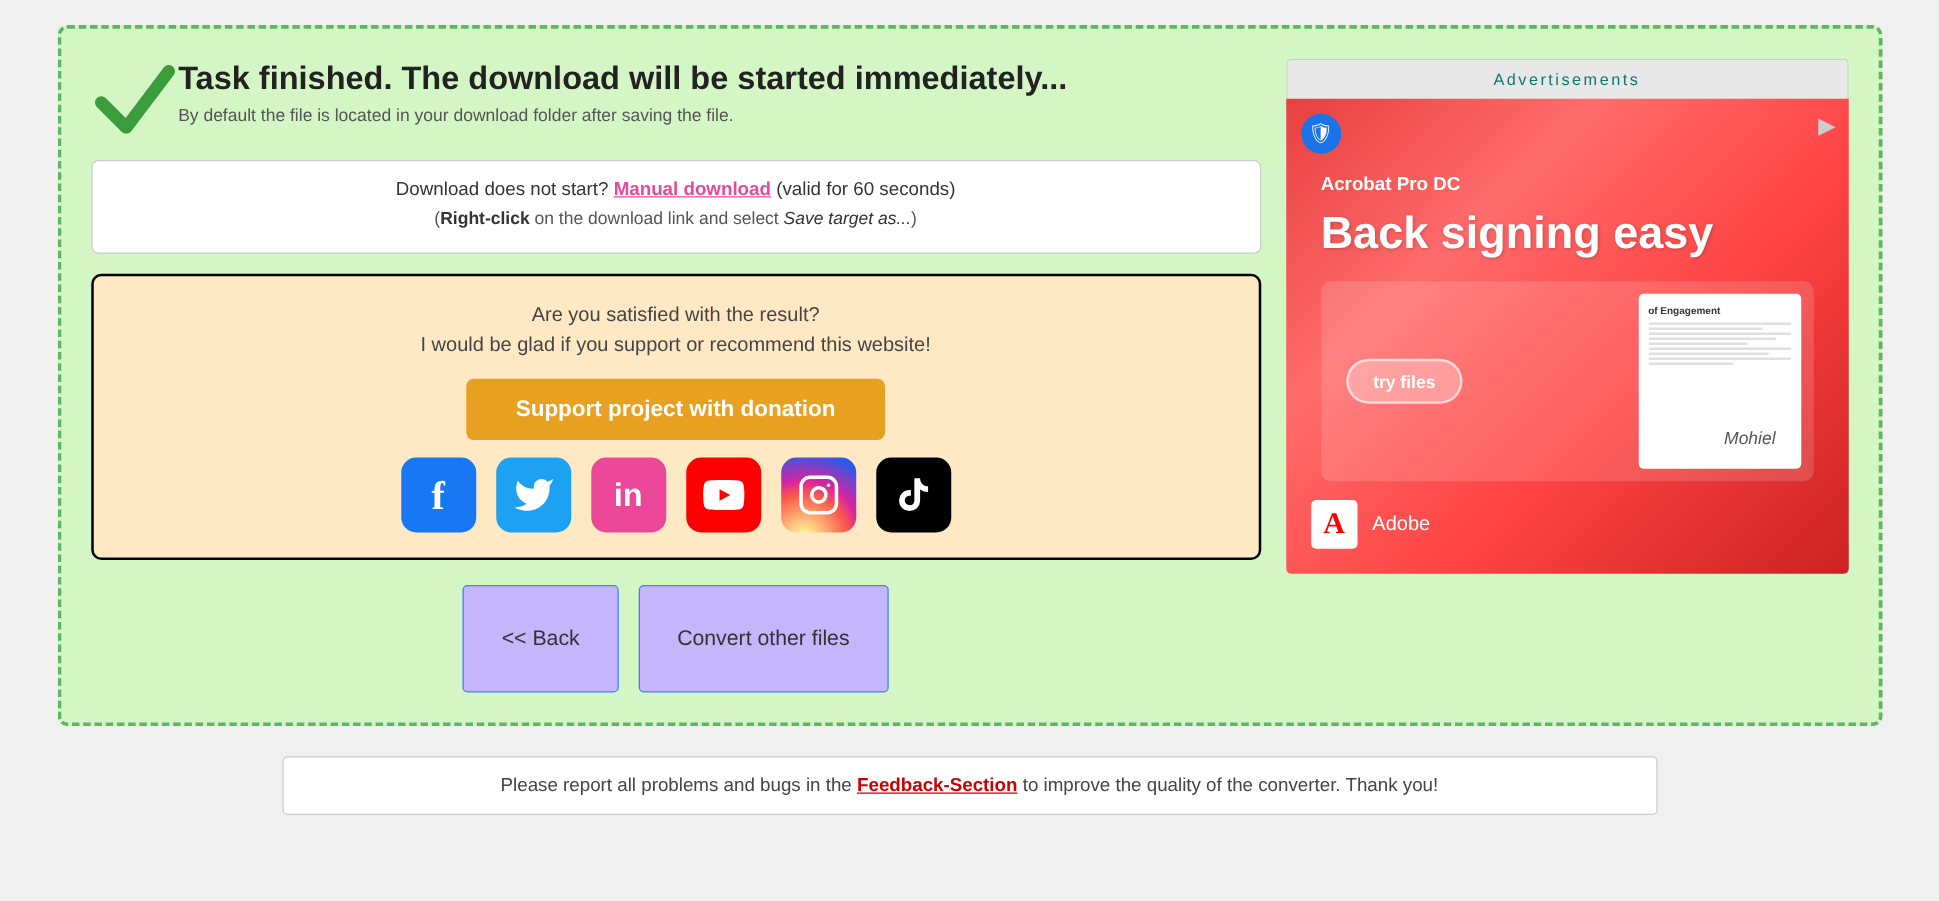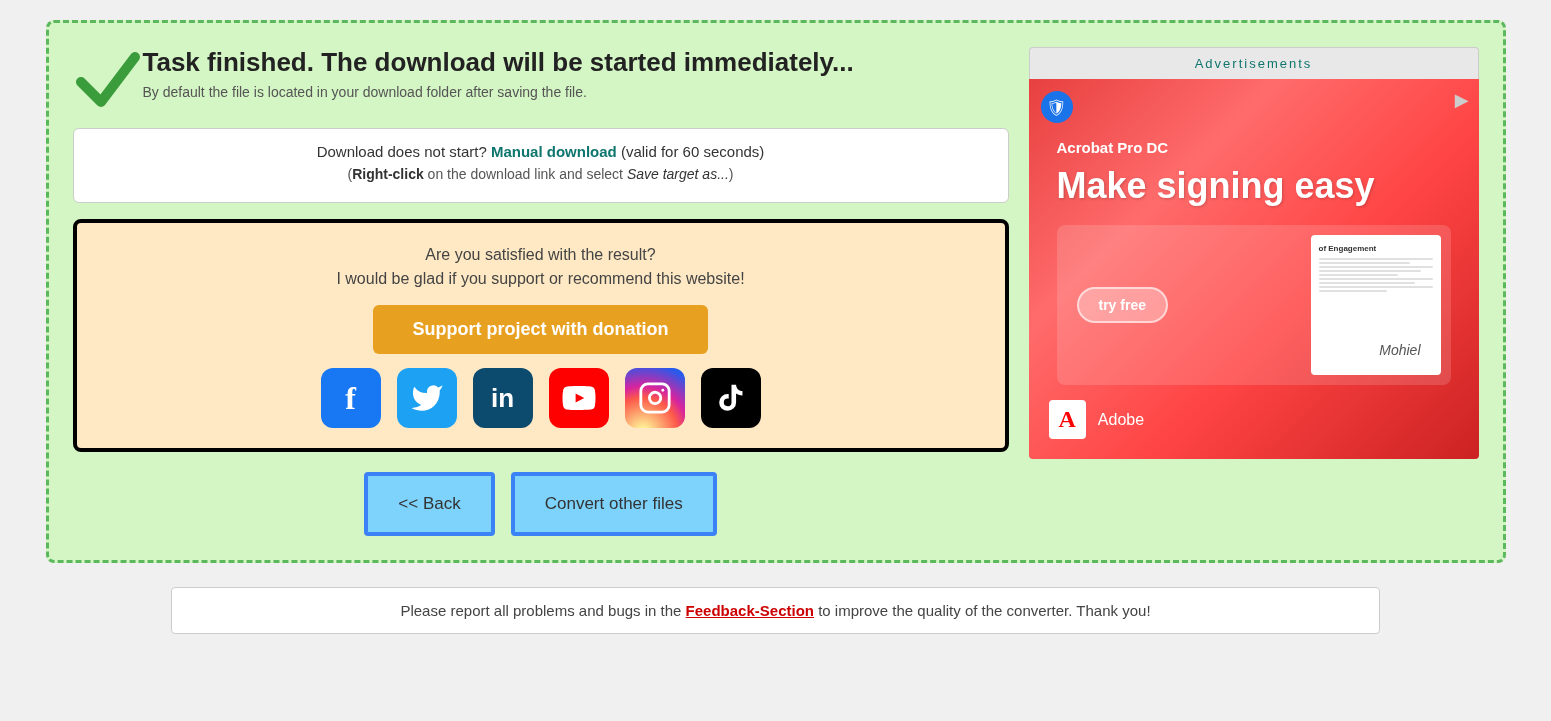--- a/index.html
+++ b/index.html
@@ -68,42 +68,43 @@
       text-align: center;
     }
 
     .download-box p {
       font-size: 15px;
       color: #333;
       margin-bottom: 6px;
     }
 
     .download-box a {
-      color: #0f766e;
-      font-weight: bold;
+      color: #ec4899;
+      font-weight: bold;
+      text-decoration: underline;
       cursor: pointer;
     }
 
     .download-box .right-click-note {
       font-size: 14px;
       color: #555;
     }
 
     .download-box .right-click-note strong {
       font-weight: bold;
       color: #333;
     }
 
     .download-box .right-click-note em {
       color: #333;
     }
 
     .support-box {
       background: #ffe9c4;
-      border: 4px solid #000000;
+      border: 2px solid #000000;
       border-radius: 8px;
       padding: 20px;
       text-align: center;
       display: flex;
       flex-direction: column;
       align-items: center;
       gap: 14px;
     }
 
     .support-box .question-text {
@@ -137,40 +138,40 @@
       align-items: center;
       justify-content: center;
       cursor: pointer;
       font-size: 28px;
       color: white;
       font-weight: bold;
     }
 
     .social-facebook { background: #1877f2; border-radius: 12px; }
     .social-twitter { background: #1da1f2; border-radius: 12px; }
-    .social-linkedin { background: #0c4a6e; border-radius: 12px; }
+    .social-linkedin { background: #ec4899; border-radius: 12px; }
     .social-youtube { background: #ff0000; border-radius: 12px; }
     .social-instagram { 
       background: radial-gradient(circle at 30% 107%, #fdf497 0%, #fdf497 5%, #fd5949 45%, #d6249f 60%, #285aeb 90%);
       border-radius: 12px;
     }
     .social-tiktok { background: #000; border-radius: 12px; }
 
     .action-buttons {
       display: flex;
       gap: 16px;
       justify-content: center;
       margin-top: 4px;
     }
 
     .action-btn {
-      background: #7dd3fc;
-      border: 4px solid #3b82f6;
+      background: #c4b5fd;
+      border: 1px solid #3b82f6;
       border-radius: 4px;
-      padding: 18px 30px;
+      padding: 32px 30px;
       font-size: 17px;
       color: #333;
       cursor: pointer;
     }
 
     .right-section {
       width: 450px;
       flex-shrink: 0;
       display: flex;
       flex-direction: column;
@@ -325,21 +326,21 @@
 
     .footer-bar {
       margin-top: 24px;
       background: #fff;
       border: 1px solid #ccc;
       border-radius: 4px;
       padding: 14px 30px;
       text-align: center;
       font-size: 15px;
       color: #444;
-      width: 1209px;
+      width: 1100px;
       max-width: 100%;
     }
 
     .footer-bar a {
       color: #cc0000;
       font-weight: bold;
       text-decoration: underline;
       cursor: pointer;
     }
   </style>
@@ -421,26 +422,26 @@
 
   <div class="right-section">
     <div class="ad-header">Advertisements</div>
     <div class="ad-content">
       <div class="ad-badge">🛡</div>
       <div class="ad-arrow-badge">▶</div>
 
       <div>
         <div class="ad-title">Acrobat Pro DC</div>
         <div class="ad-headline">
-          <span>Make signing easy</span><br>
+          <span>Back signing easy</span><br>
         </div>
       </div>
 
       <div class="ad-document-preview">
-        <div class="ad-free-btn">try free</div>
+        <div class="ad-free-btn">try files</div>
 
         <svg class="ad-arrow-dashed" width="80" height="80" viewBox="0 0 80 80">
           <path d="M10 20 Q50 10 60 50" stroke="white" stroke-width="2" fill="none" stroke-dasharray="5,4"></path>
           <polygon points="55,55 70,45 65,60" fill="white"></polygon>
         </svg>
         <div class="ad-doc-inner">
           <div class="doc-title">of Engagement</div>
           <div class="doc-lines"></div>
           <div class="doc-lines" style="width:80%"></div>
           <div class="doc-lines"></div>

